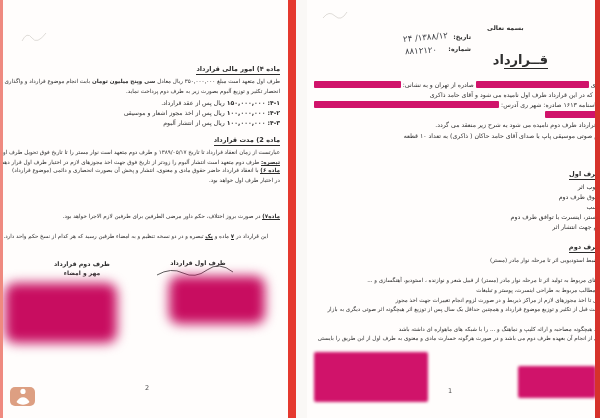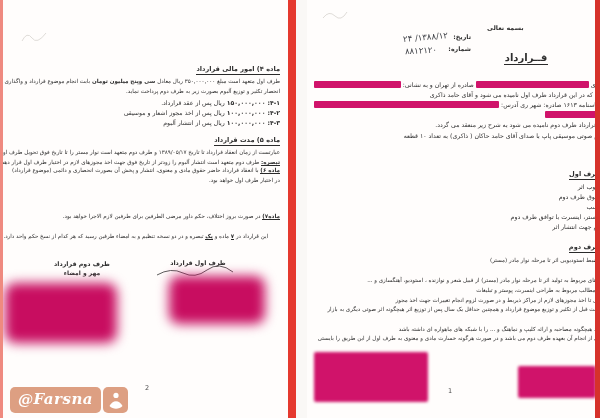--- a/index.html
+++ b/index.html
@@ -28,21 +28,21 @@
   .u   { border-bottom:1px solid #2a2a2a; }
 
   
   .besmele { position:absolute; top:24px; left:180px; font-size:6.4px; font-weight:bold; }
   .datebox { position:absolute; top:31px; left:12px; width:152px; }
   .drow { display:flex; gap:5px; font-size:6.3px; font-weight:bold; line-height:12px; align-items:flex-start; }
   .hand { font-weight:normal; font-size:8.5px; color:#3e4046; letter-spacing:0.8px;
           transform:rotate(-5deg); white-space:nowrap; }
   .hand-num { transform:rotate(-3deg) translate(-6px,1px); }
   .title { position:absolute; top:52px; left:197px; width:44px; text-align:center;
-           font-weight:bold; font-size:10px; border-bottom:1px solid #2a2a2a; padding-bottom:1px; }
+           font-weight:bold; font-size:13px; border-bottom:1px solid #2a2a2a; padding-bottom:1px; }
   .intro { position:absolute; top:79px; right:5px; left:7px; }
   .iline { display:flex; align-items:center; height:10px; gap:2px; font-size:6.2px; }
   .iline span { white-space:nowrap; }
   .redact { height:7px; background:#d0136a; border-radius:1px; filter:blur(0.6px); display:inline-block; }
   .blk-a1 { position:absolute; top:130px; right:5px; left:7px; }
   .blk-a2 { position:absolute; top:161px; right:5px; left:7px; }
   .blk-a3 { position:absolute; top:234px; right:5px; left:7px; }
   .items { margin-top:2px; }
 
   .red-box  { position:absolute; background:#d0136a; filter:blur(1.5px); border-radius:2px; }
@@ -182,21 +182,21 @@
       </div>
       <div class="ln">
         <span class="b">۴-۳:</span>
         <span class="b">۱۰۰,۰۰۰,۰۰۰</span>
         <span>ریال پس از انتشار آلبوم</span>
       </div>
     </div>
   </div>
 
   <div class="blk-a5">
-    <div><span class="h">ماده ۵) مدت قرارداد</span></div>
+    <div><span class="h">ماده 2) مدت قرارداد</span></div>
     <div class="ln xs" style="margin-top:1px">عبارتست از زمان انعقاد قرارداد تا تاریخ ۱۳۸۹/۰۵/۱۷ و طرف دوم متعهد است نوار مستر را تا تاریخ فوق تحویل طرف اول نماید.</div>
     <div class="ln xs">
       <span class="b u">تبصره:</span>
       <span>طرف دوم متعهد است انتشار آلبوم را زودتر از تاریخ فوق جهت اخذ مجوزهای لازم در اختیار طرف اول قرار دهد.</span>
     </div>
   </div>
 
   <div class="blk-a6">
     <div class="ln xs wrap">
       <span class="b u">ماده ۶)</span>
@@ -230,20 +230,19 @@
     <div class="sig-sub">مهر و امضاء</div>
   </div>
 
   <div class="red-soft" style="left:2px;top:283px;width:112px;height:60px"></div>
   <div class="red-soft" style="left:166px;top:276px;width:96px;height:48px"></div>
 
   <div class="pagenum" style="left:142px;top:384px">2</div>
 </div>
 
 <div class="watermark">
-  <span class="wm-pill">@Farsna</span>
   <span class="wm-icon">
     <svg width="18" height="19" viewBox="0 0 18 19">
       <circle cx="9" cy="4.4" r="2.6" fill="#fff"></circle>
       <path d="M2.5 15 C5.5 8.5, 12.5 8.5, 15.5 15 C12 18.5, 6 18.5, 2.5 15 Z" fill="#fff"></path>
     </svg>
   </span>
 </div>
 
 </body></html>

